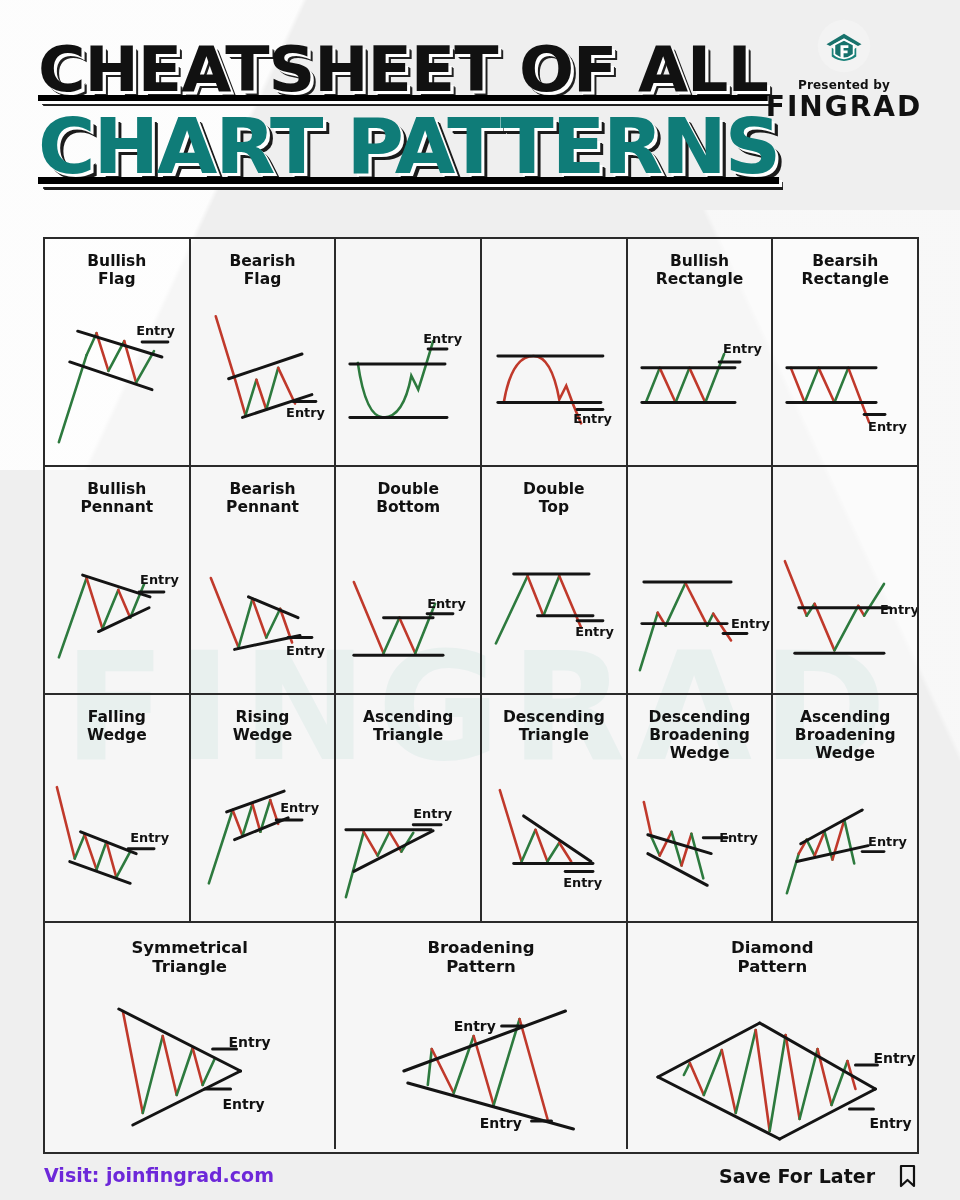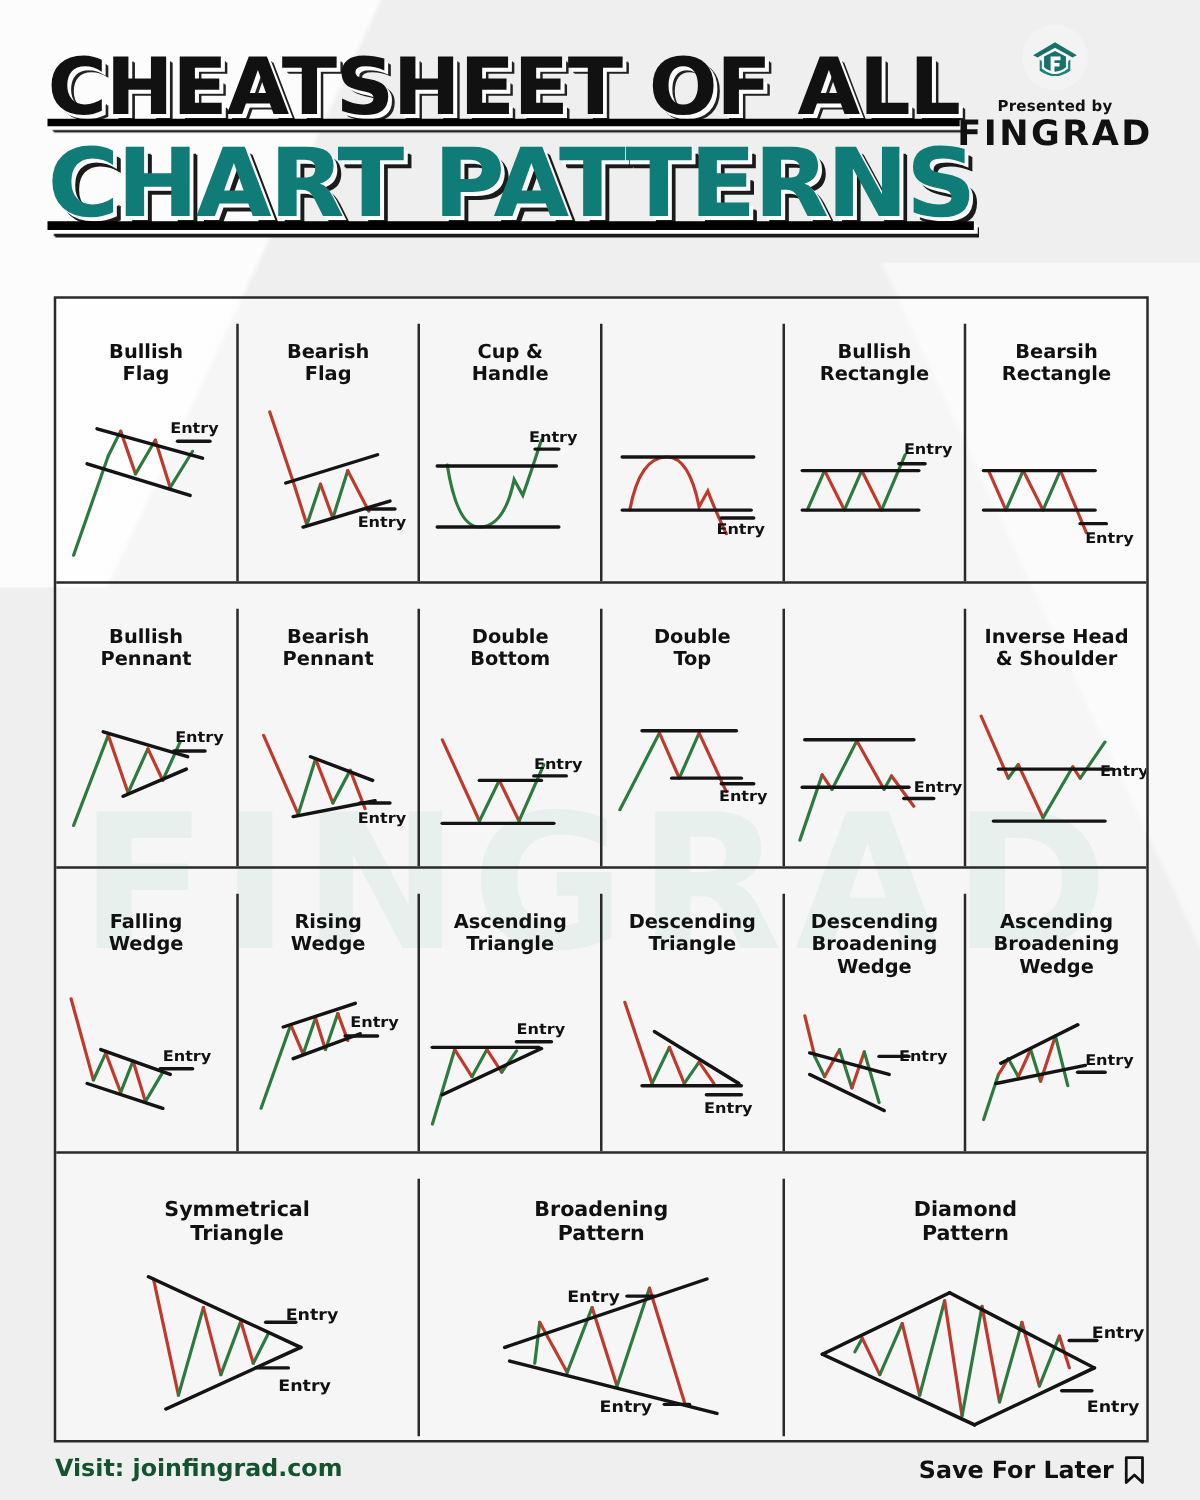--- a/index.html
+++ b/index.html
@@ -51,37 +51,37 @@
      font-family:"DejaVu Sans", sans-serif;}
 
   
   .grid{position:absolute;left:43px;top:237px;width:872px;height:913px;
         border:2px solid #2a2a2a;background:rgba(255,255,255,.45);}
   .row{display:flex;width:100%;border-bottom:2px solid #2a2a2a;box-sizing:border-box;}
   .row:last-child{border-bottom:none;justify-content:center;}
   .r1,.r2,.r3{height:228px;}
   .r4{height:226px;}
   .cell{flex:1 1 0;border-right:2px solid #2a2a2a;box-sizing:border-box;
-        position:relative;overflow:hidden;margin-top:20px;}
+        position:relative;overflow:hidden;}
   .cell:last-child{border-right:none;}
   .cell .cap{position:absolute;left:0;right:0;top:14px;text-align:center;
         font-size:15.5px;font-weight:bold;color:#111;line-height:1.15;
         padding:0 3px;font-family:"DejaVu Sans", sans-serif;}
   .r4 .cap{font-size:16.5px;top:16px;}
   .cell svg{position:absolute;left:0;top:0;width:100%;height:100%;}
   .lbl{font-size:13px;font-weight:bold;fill:#111;
        font-family:"DejaVu Sans", sans-serif;}
   .r4 .lbl{font-size:14px;}
 
   
   .footer{position:absolute;left:0;bottom:0;width:960px;height:48px;}
-  .visit{position:absolute;left:44px;top:12px;font-size:19px;font-weight:bold;color:#14532d;
+  .visit{position:absolute;left:44px;top:12px;font-size:19px;font-weight:bold;color:#6d28d9;
          font-family:"DejaVu Sans", sans-serif;}
   .save{position:absolute;right:44px;top:12px;font-size:19px;font-weight:bold;color:#111;
-        display:flex;align-items:center;gap:8px;
+        display:flex;align-items:center;gap:24px;
         font-family:"DejaVu Sans", sans-serif;}
 </style>
 </head>
 <body>
 
 <div class="page">
 
   <div class="sheen1"></div>
   <div class="sheen2"></div>
   <div class="watermark">FINGRAD</div>
@@ -139,21 +139,20 @@
             <path d="M88 130 L105 166" stroke="#c0392b"></path>
             <path d="M38 141 L112 116" stroke="#141414" stroke-width="3"></path>
             <path d="M52 180 L122 157" stroke="#141414" stroke-width="3"></path>
             <path d="M103 164 L126 164" stroke="#141414" stroke-width="3"></path>
           </g>
           <text class="lbl" x="96" y="180">Entry</text>
         </svg>
       </div>
 
       <div class="cell">
-        <div class="cap">Cup &amp;<br>Handle</div>
         <svg viewBox="0 0 145 228" preserveAspectRatio="none">
           <g stroke-width="2.6" fill="none" stroke-linecap="round">
             <path d="M22 125 Q30 180 48 180 Q68 180 76 138 L83 152 Q90 130 98 103" stroke="#2d7a3e"></path>
             <path d="M14 126 L110 126" stroke="#141414" stroke-width="3"></path>
             <path d="M14 180 L112 180" stroke="#141414" stroke-width="3"></path>
             <path d="M93 111 L112 111" stroke="#141414" stroke-width="3"></path>
           </g>
           <text class="lbl" x="88" y="105">Entry</text>
         </svg>
       </div>
@@ -284,21 +283,20 @@
             <path d="M86 148 L104 175" stroke="#c0392b"></path>
             <path d="M16 116 L104 116" stroke="#141414" stroke-width="3"></path>
             <path d="M14 158 L100 158" stroke="#141414" stroke-width="3"></path>
             <path d="M96 168 L120 168" stroke="#141414" stroke-width="3"></path>
           </g>
           <text class="lbl" x="104" y="162">Entry</text>
         </svg>
       </div>
 
       <div class="cell">
-        <div class="cap">Inverse Head<br>&amp; Shoulder</div>
         <svg viewBox="0 0 145 228" preserveAspectRatio="none">
           <g stroke-width="2.6" fill="none" stroke-linecap="round">
             <path d="M12 95 L34 150" stroke="#c0392b"></path>
             <path d="M34 150 L42 138" stroke="#2d7a3e"></path>
             <path d="M42 138 L62 185" stroke="#c0392b"></path>
             <path d="M62 185 L86 140" stroke="#2d7a3e"></path>
             <path d="M86 140 L92 150" stroke="#c0392b"></path>
             <path d="M92 150 L112 118" stroke="#2d7a3e"></path>
             <path d="M26 142 L118 142" stroke="#141414" stroke-width="3"></path>
             <path d="M22 188 L112 188" stroke="#141414" stroke-width="3"></path>

